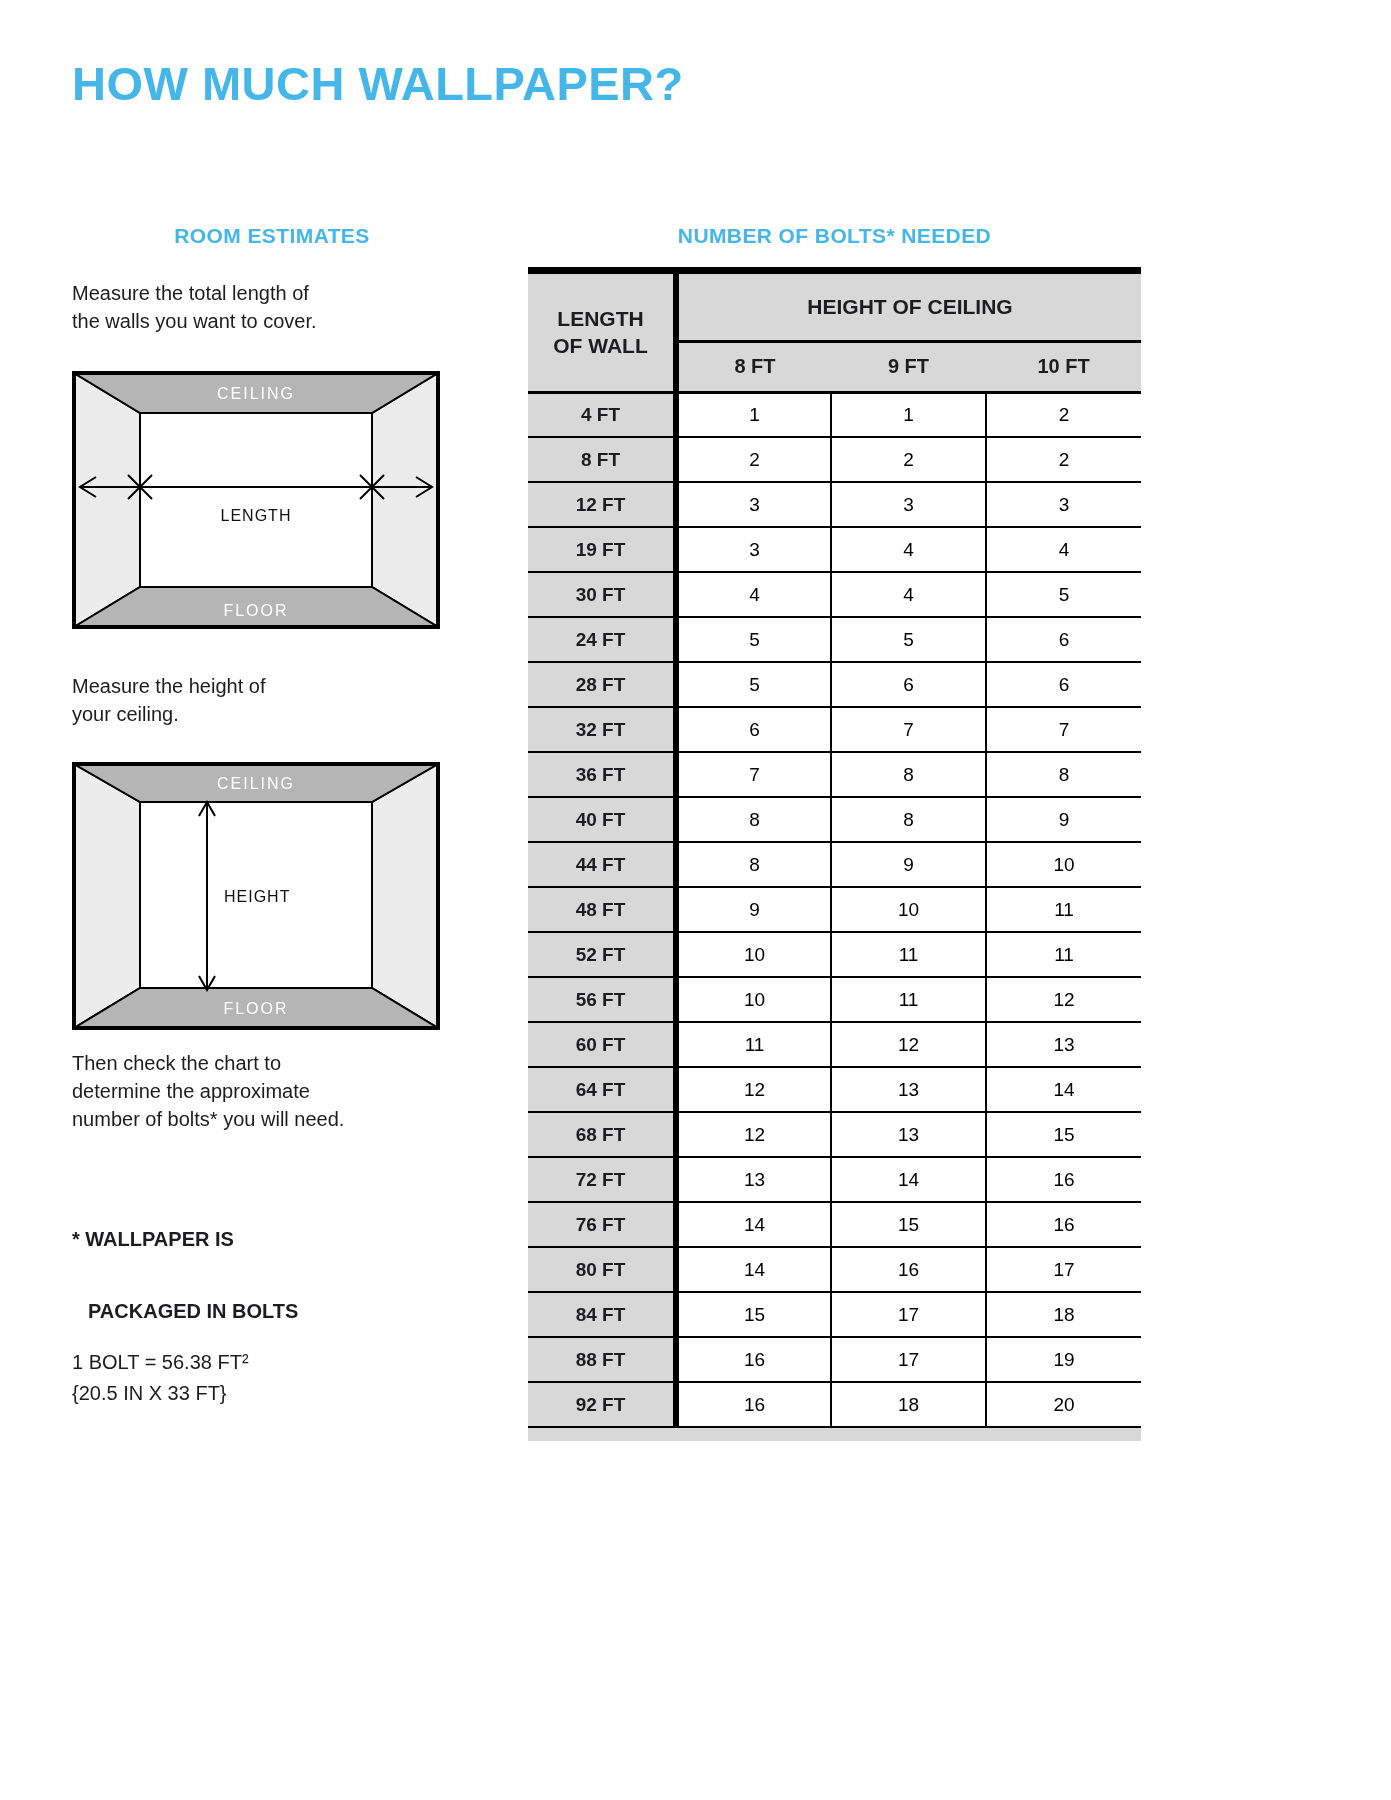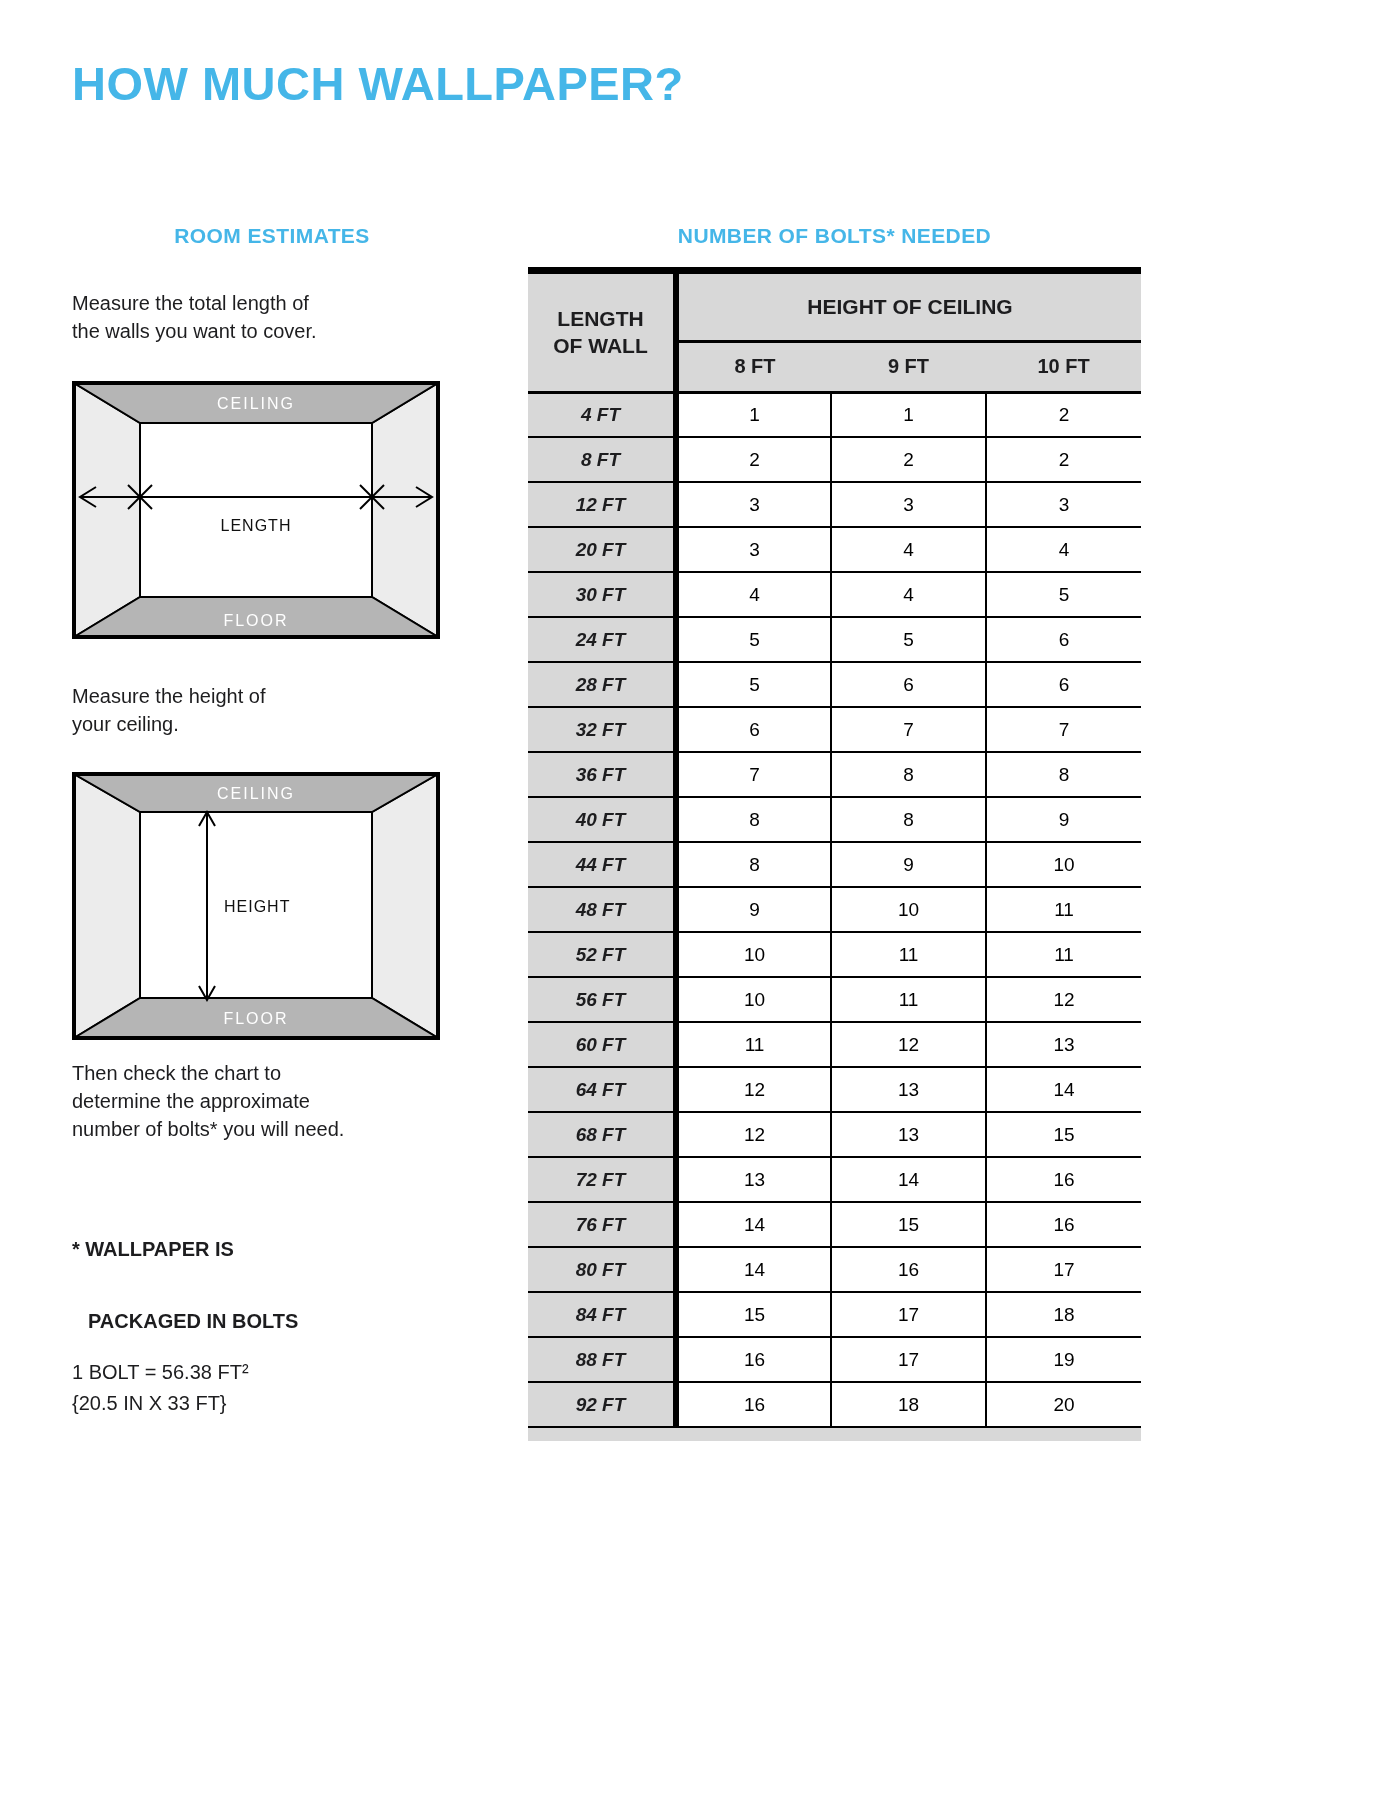--- a/index.html
+++ b/index.html
@@ -14,21 +14,21 @@
     position:absolute; left:72px; top:56px;
     font-size:47px; font-weight:700; color:var(--accent); letter-spacing:0.5px;
   }
   .left-col  { position:absolute; left:72px;  top:224px; width:400px; }
   .right-col { position:absolute; left:528px; top:224px; width:613px; }
 
   .section-heading {
     font-size:21px; font-weight:700; color:var(--accent); letter-spacing:0.4px;text-align:center;
   }
   .step { font-size:20px; line-height:1.38; white-space:pre-line; color:var(--ink); }
-  .step-1 { margin-top:42px; }
+  .step-1 { margin-top:32px; }
   .diagram-1 { margin-top:36px; }
   .step-2 { margin-top:44px; }
   .diagram-2 { margin-top:34px; }
   .step-3 { margin-top:20px; }
   .diagram svg { display:block; }
   svg text { font-family:"Liberation Sans","DejaVu Sans",sans-serif; }
   .band-label { fill:#ffffff; font-size:16px; letter-spacing:2px; }
   .dim-label  { fill:#111111; font-size:16px; letter-spacing:1px; }
 
   .footnote { margin-top:92px; font-size:20px; font-weight:700; line-height:1.4; }
@@ -51,21 +51,21 @@
     background:var(--cell-gray); font-size:21px; font-weight:700; text-align:center;
     height:67px; border-left:6px solid #000; border-bottom:3px solid #000;
   }
   .sub-header {
     background:var(--cell-gray); font-size:20px; font-weight:700; text-align:center;
     height:51px; border-bottom:3px solid #000;
   }
   .sub-header.first { border-left:6px solid #000; }
   .wall-cell {
     background:var(--cell-gray); font-size:19px; font-weight:700; text-align:center;
-    height:45px; border-bottom:2px solid #000;font-style:italic;
+    height:45px; border-bottom:2px solid #000;
   }
   .data-cell {
     font-size:19px; text-align:center; height:45px;
     border-bottom:2px solid #000; border-left:2px solid #000; color:#000;
   }
   .data-cell.first-data { border-left:6px solid #000; }
   .table-footer-bar { width:613px; height:13px; background:var(--cell-gray); }
 </style>
 </head>
 <body>
@@ -172,21 +172,21 @@
               <td class="data-cell">2</td>
               <td class="data-cell">2</td>
             </tr>
             <tr>
               <td class="wall-cell">12 FT</td>
               <td class="data-cell first-data">3</td>
               <td class="data-cell">3</td>
               <td class="data-cell">3</td>
             </tr>
             <tr>
-              <td class="wall-cell">20 FT</td>
+              <td class="wall-cell">19 FT</td>
               <td class="data-cell first-data">3</td>
               <td class="data-cell">4</td>
               <td class="data-cell">4</td>
             </tr>
             <tr>
               <td class="wall-cell">30 FT</td>
               <td class="data-cell first-data">4</td>
               <td class="data-cell">4</td>
               <td class="data-cell">5</td>
             </tr>

